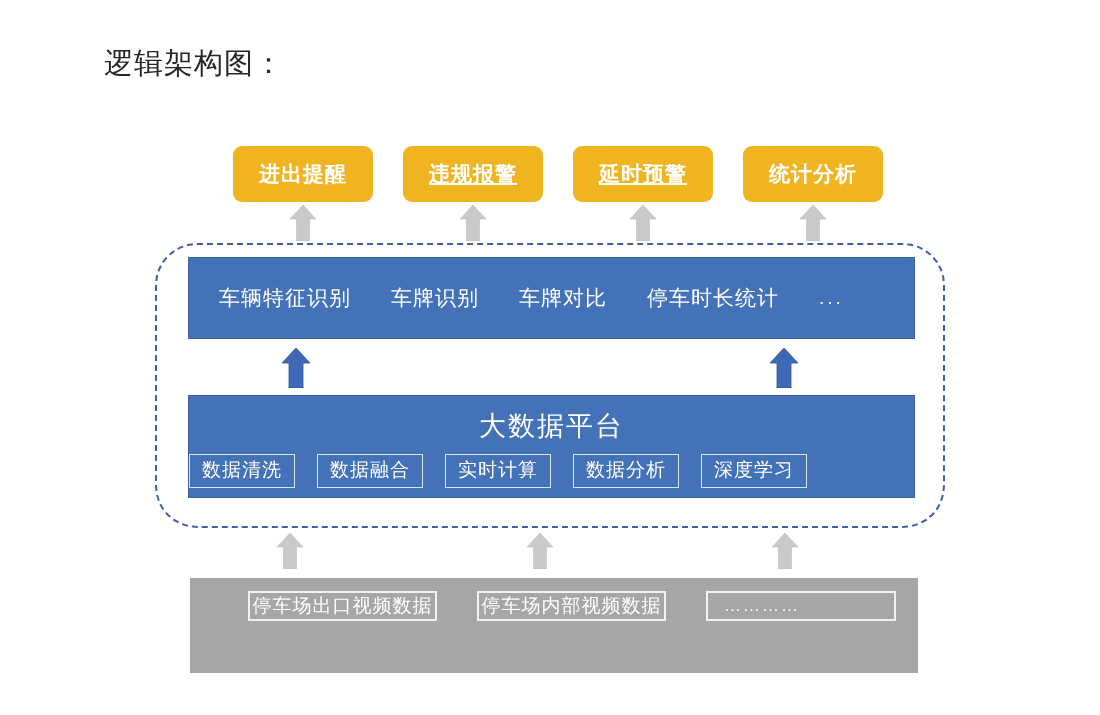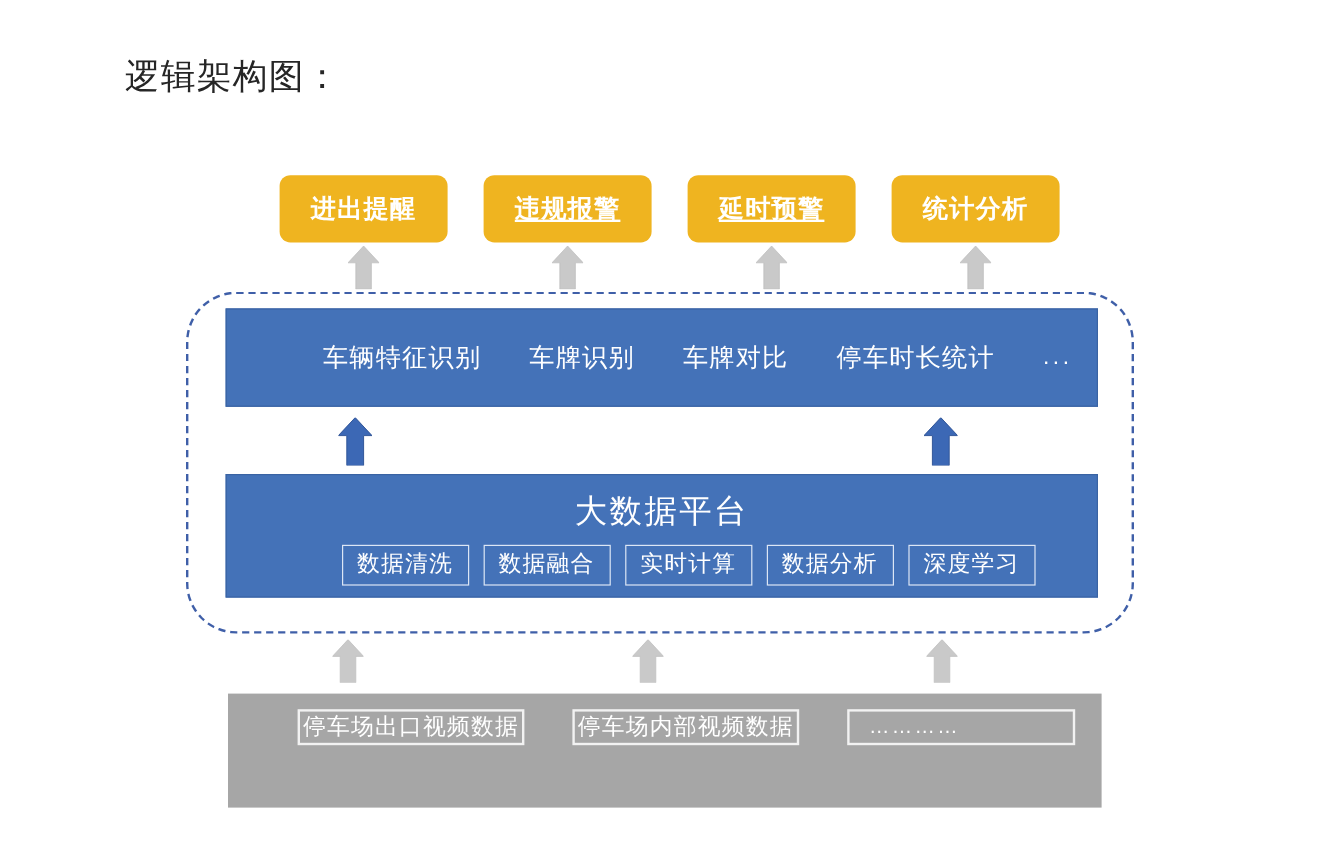--- a/index.html
+++ b/index.html
@@ -81,21 +81,21 @@
     position: absolute;
     left: 188px;
     top: 257px;
     width: 727px;
     height: 82px;
     background: #4472b8;
     border: 1px solid #3a63a3;
     box-sizing: border-box;
     display: flex;
     align-items: center;
-    justify-content: center;
+    justify-content: flex-start;
   }
   #capability-list {
     display: flex;
     align-items: center;
     gap: 40px;
     transform: translateX(30px);
   }
   .capability-item {
     color: #ffffff;
     font-size: 21px;
@@ -136,23 +136,21 @@
     color: #ffffff;
     font-size: 27px;
     letter-spacing: 2px;
   }
   #bigdata-modules {
     position: absolute;
     top: 58px;
     left: 0;
     width: 100%;
     display: flex;
-    justify-content: center;
-    gap: 12px;
-    margin-left: 22px;
+    gap: 22px;
   }
   .module-chip {
     border: 1px solid #dce6f5;
     color: #ffffff;
     font-size: 19px;
     letter-spacing: 1px;
     padding: 2px 12px 4px 12px;
     white-space: nowrap;
     background: transparent;
   }

